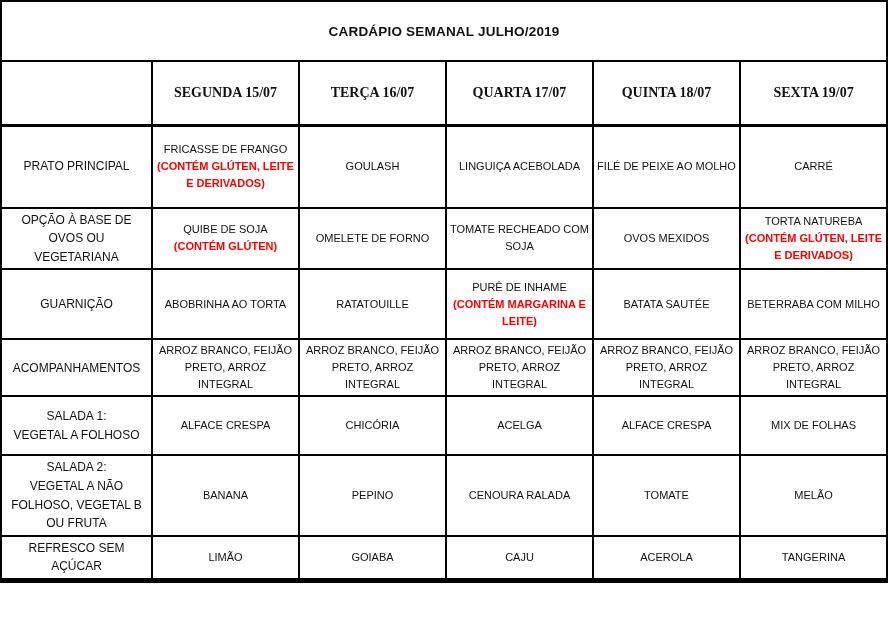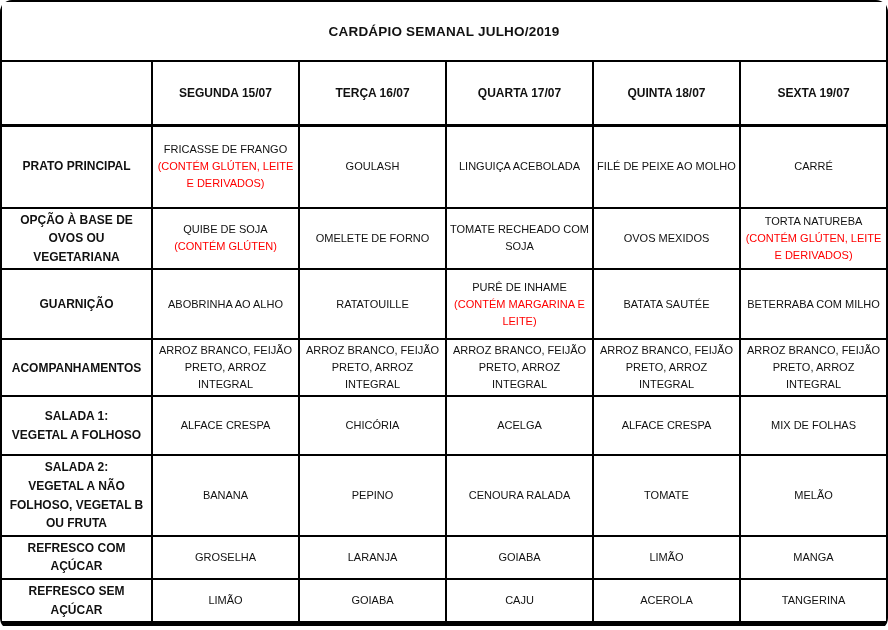--- a/index.html
+++ b/index.html
@@ -6,21 +6,20 @@
     margin: 0;
     padding: 0;
     background: #FFFFFF;
     font-family: "Liberation Sans", "DejaVu Sans", sans-serif;
   }
   .page {
     width: 888px;
     height: 630px;
     background: #FFFFFF;
     overflow: hidden;
-    border-radius: 12px;
   }
   table.menu {
     border-collapse: collapse;
     table-layout: fixed;
     width: 886px;
     color: #111111;
   }
   table.menu td {
     border: 2px solid #000000;
     text-align: center;
@@ -29,38 +28,39 @@
     overflow: hidden;
   }
   tr.title-row td {
     font-weight: bold;
     font-size: 13.5px;
     letter-spacing: 0.2px;
     height: 54px;
   }
   tr.days-row td {
     font-weight: bold;
-    font-size: 12px;
+    font-size: 14px;
     height: 58px;
     border-bottom-width: 3px;
+    font-family: Liberation Serif, serif;
   }
   td.row-label {
-    font-weight: bold;
+    font-weight: normal;
     font-size: 12px;
     line-height: 1.55;
     white-space: pre-line;
   }
   td.cell {
     font-size: 11px;
     line-height: 1.55;
   }
   .dish { }
   .allergen {
     color: #FF0000;
-    font-weight: normal;
+    font-weight: bold;
   }
   .allergen:empty { display: none; }
   tr.r0 { height: 82px; }
   tr.r1 { height: 61px; padding-left: 28px; }
   tr.r2 { height: 70px; }
   tr.r3 { height: 55px; }
   tr.r4 { height: 59px; margin-top: 23px; }
   tr.r5 { height: 63px; }
   tr.r6 { height: 41px; }
   tr.r7 { height: 34px; }
@@ -140,21 +140,21 @@
       </td>
       <td class="cell">
         <div class="dish">TORTA NATUREBA</div>
         <div class="allergen">(CONTÉM GLÚTEN, LEITE E DERIVADOS)</div>
       </td>
     </tr>
 
     <tr class="r2">
       <td class="row-label">GUARNIÇÃO</td>
       <td class="cell">
-        <div class="dish">ABOBRINHA AO ALHO</div>
+        <div class="dish">ABOBRINHA AO TORTA</div>
 
       </td>
       <td class="cell">
         <div class="dish">RATATOUILLE</div>
 
       </td>
       <td class="cell">
         <div class="dish">PURÊ DE INHAME</div>
         <div class="allergen">(CONTÉM MARGARINA E LEITE)</div>
       </td>
@@ -237,44 +237,20 @@
       <td class="cell">
         <div class="dish">TOMATE</div>
 
       </td>
       <td class="cell">
         <div class="dish">MELÃO</div>
 
       </td>
     </tr>
 
-    <tr class="r6">
-      <td class="row-label">REFRESCO COM
-AÇÚCAR</td>
-      <td class="cell">
-        <div class="dish">GROSELHA</div>
-
-      </td>
-      <td class="cell">
-        <div class="dish">LARANJA</div>
-
-      </td>
-      <td class="cell">
-        <div class="dish">GOIABA</div>
-
-      </td>
-      <td class="cell">
-        <div class="dish">LIMÃO</div>
-
-      </td>
-      <td class="cell">
-        <div class="dish">MANGA</div>
-
-      </td>
-    </tr>
 
     <tr class="r7">
       <td class="row-label">REFRESCO SEM
 AÇÚCAR</td>
       <td class="cell">
         <div class="dish">LIMÃO</div>
 
       </td>
       <td class="cell">
         <div class="dish">GOIABA</div>

